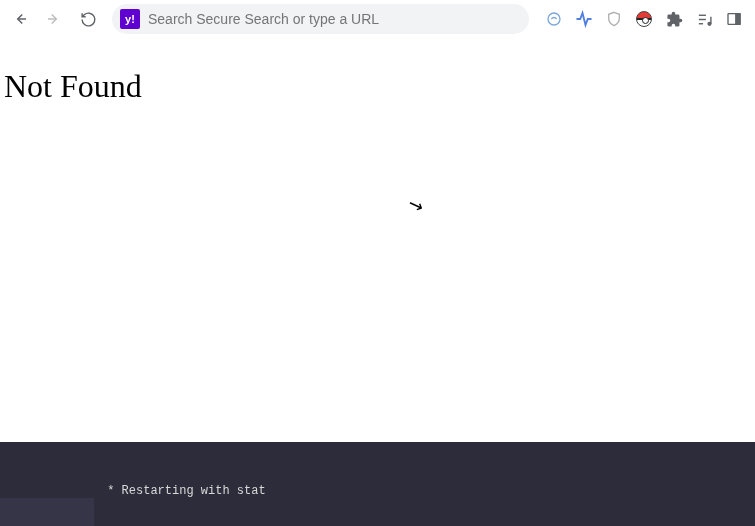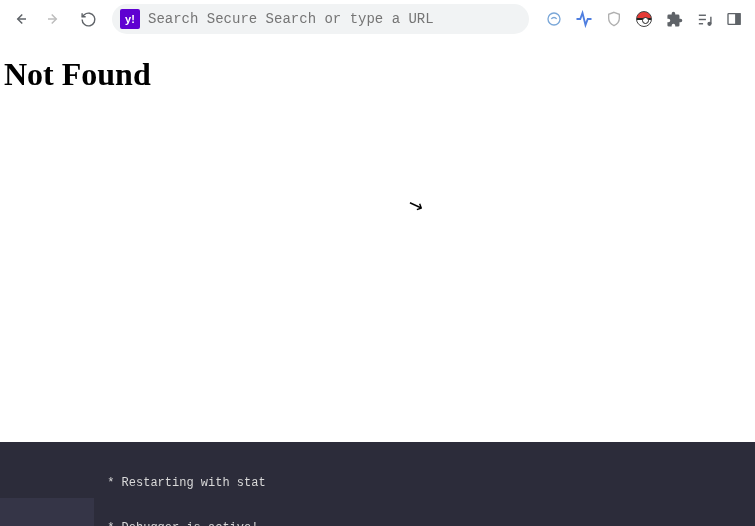--- a/index.html
+++ b/index.html
@@ -50,21 +50,21 @@
       font-family: Arial, sans-serif;
       font-size: 11px;
       font-weight: bold;
       display: flex;
       align-items: center;
       justify-content: center;
       border-radius: 2px;
     }
     .omnibox-text {
       color: #80868b;
-      font-family: Liberation Mono, monospace;
+      font-family: Liberation Sans, sans-serif;
       font-size: 14px;
       flex: 1;
       border: none;
       background: transparent;
       outline: none;
     }
     .ext-icons {
       display: flex;
       align-items: center;
       gap: 12px;
@@ -77,42 +77,42 @@
       align-items: center;
       justify-content: center;
       cursor: pointer;
     }
     
     .content {
       padding: 10px 4px;
     }
     .content h1 {
       font-size: 32px;
-      font-weight: bold;
-      margin: 8px 0 18px 0;
+      font-weight: normal;
+      margin: 20px 0 18px 0;
       font-family: "Times New Roman", Times, serif;
     }
     .content p {
       font-size: 16px;
       line-height: 1.35;
       font-family: "Times New Roman", Times, serif;
     }
     
     .terminal {
       position: absolute;
       left: 0;
       right: 0;
       bottom: 0;
       height: 84px;
       background: #2c2c3a;
       color: #d9d9d9;
       font-family: Consolas, "Courier New", monospace;
       font-size: 12px;
       line-height: 15px;
-      padding: 4px 0 0 0;
+      padding: 12px 0 0 0;
       white-space: pre;
       overflow: hidden;
     }
     .terminal .tab-dim {
       position: absolute;
       left: 0;
       bottom: 0;
       width: 94px;
       height: 28px;
       background: rgba(60,60,80,0.6);

